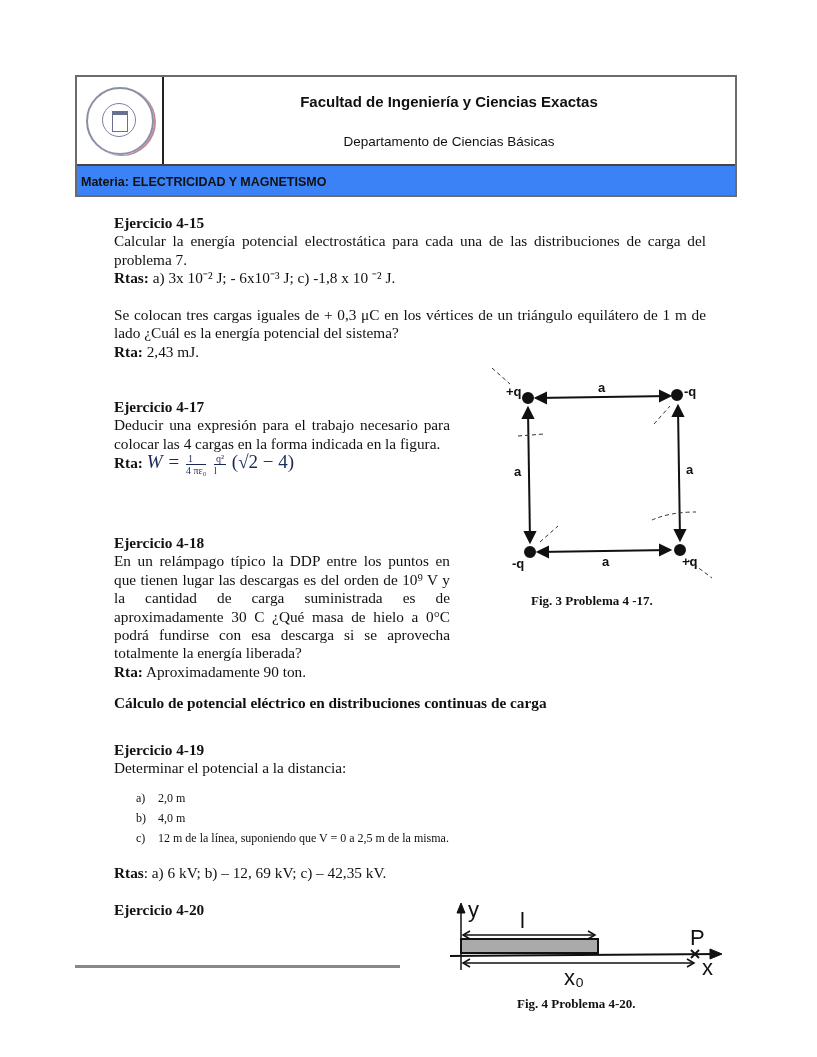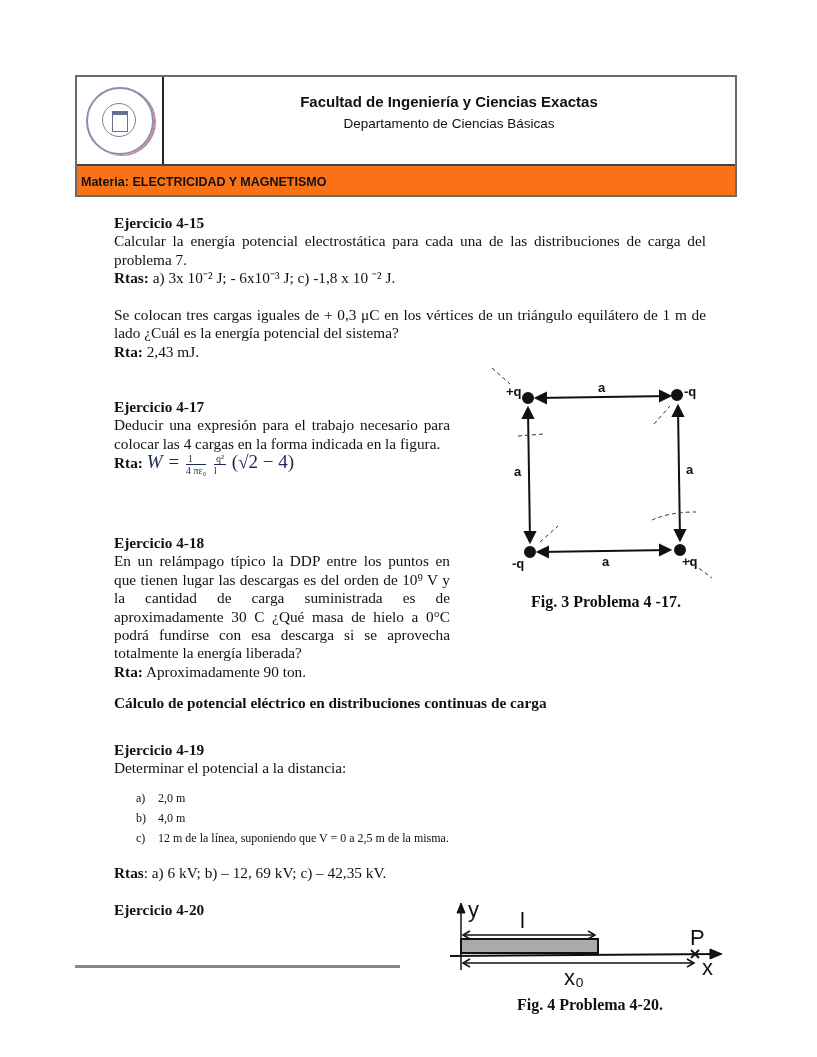--- a/index.html
+++ b/index.html
@@ -4,31 +4,31 @@
 <style>
   html, body { margin:0; padding:0; background:#ffffff; }
   body { width:817px; height:1057px; position:relative; overflow:hidden; font-family:"Liberation Serif", serif; color:#111; }
   .hdr { position:absolute; left:75px; top:75px; width:662px; height:122px; border:2px solid #6b6b6b; box-sizing:border-box; }
   .logo-cell { position:absolute; left:0; top:0; width:85px; height:87px; border-right:2px solid #222; display:flex; align-items:center; justify-content:center; }
   .logo-seal { width:64px; height:64px; border-radius:50%; border:2px solid #8a8fa8; position:relative; box-shadow: 2px 1px 0 #c08a9a; }
   .logo-seal::before { content:""; position:absolute; left:14px; top:14px; width:32px; height:32px; border-radius:50%; border:1.5px solid #7b82a0; }
   .logo-seal::after { content:""; position:absolute; left:24px; top:22px; width:14px; height:16px; border:1.5px solid #6a7190; border-top:4px solid #6a7190; }
   .title-cell { position:absolute; left:86px; top:0; right:0; height:87px; text-align:center; font-family:"Liberation Sans", sans-serif; }
   .title-main { margin-top:16px; font-size:15px; font-weight:bold; }
-  .title-sub { margin-top:6px; font-size:13.5px; }
-  .row2 { position:absolute; left:0; top:87px; right:0; bottom:0; border-top:2px solid #444; background:#f97316; font-family:"Liberation Sans", sans-serif; font-size:12.5px; font-weight:bold; }
+  .title-sub { margin-top:24px; font-size:13.5px; }
+  .row2 { position:absolute; left:0; top:87px; right:0; bottom:0; border-top:2px solid #444; background:#3b82f6; font-family:"Liberation Sans", sans-serif; font-size:12.5px; font-weight:bold; }
   .c1 { position:absolute; left:4px; top:9px; }
   .c2 { position:absolute; left:320px; top:0; width:126px; bottom:0; border-left:1.5px solid #333; border-right:1.5px solid #333; }
   .c2 span { position:absolute; left:6px; top:9px; }
   .body-text { position:absolute; left:114px; font-size:15.3px; line-height:18.4px; }
   .b { font-weight:bold; }
   .just { text-align:justify; text-align-last:left; }
   .list { position:absolute; left:136px; font-size:12px; line-height:20px; }
   .list div span.lbl { display:inline-block; width:22px; }
-  .caption { position:absolute; font-weight:bold; font-size:16px; }
+  .caption { position:absolute; font-weight:bold; font-size:13px; }
   .footer-line { position:absolute; left:75px; top:965px; width:325px; height:3px; background:#888; }
   .formula { font-family:"Liberation Serif", serif; color:#1a2a55; }
   .frac { display:inline-block; vertical-align:middle; text-align:center; font-size:10px; line-height:11px; margin:0 2px; }
   .frac .num { border-bottom:1px solid #1a2a55; padding:0 2px; }
 </style>
 </head>
 <body>
 
 <div class="hdr">
   <div class="logo-cell">

